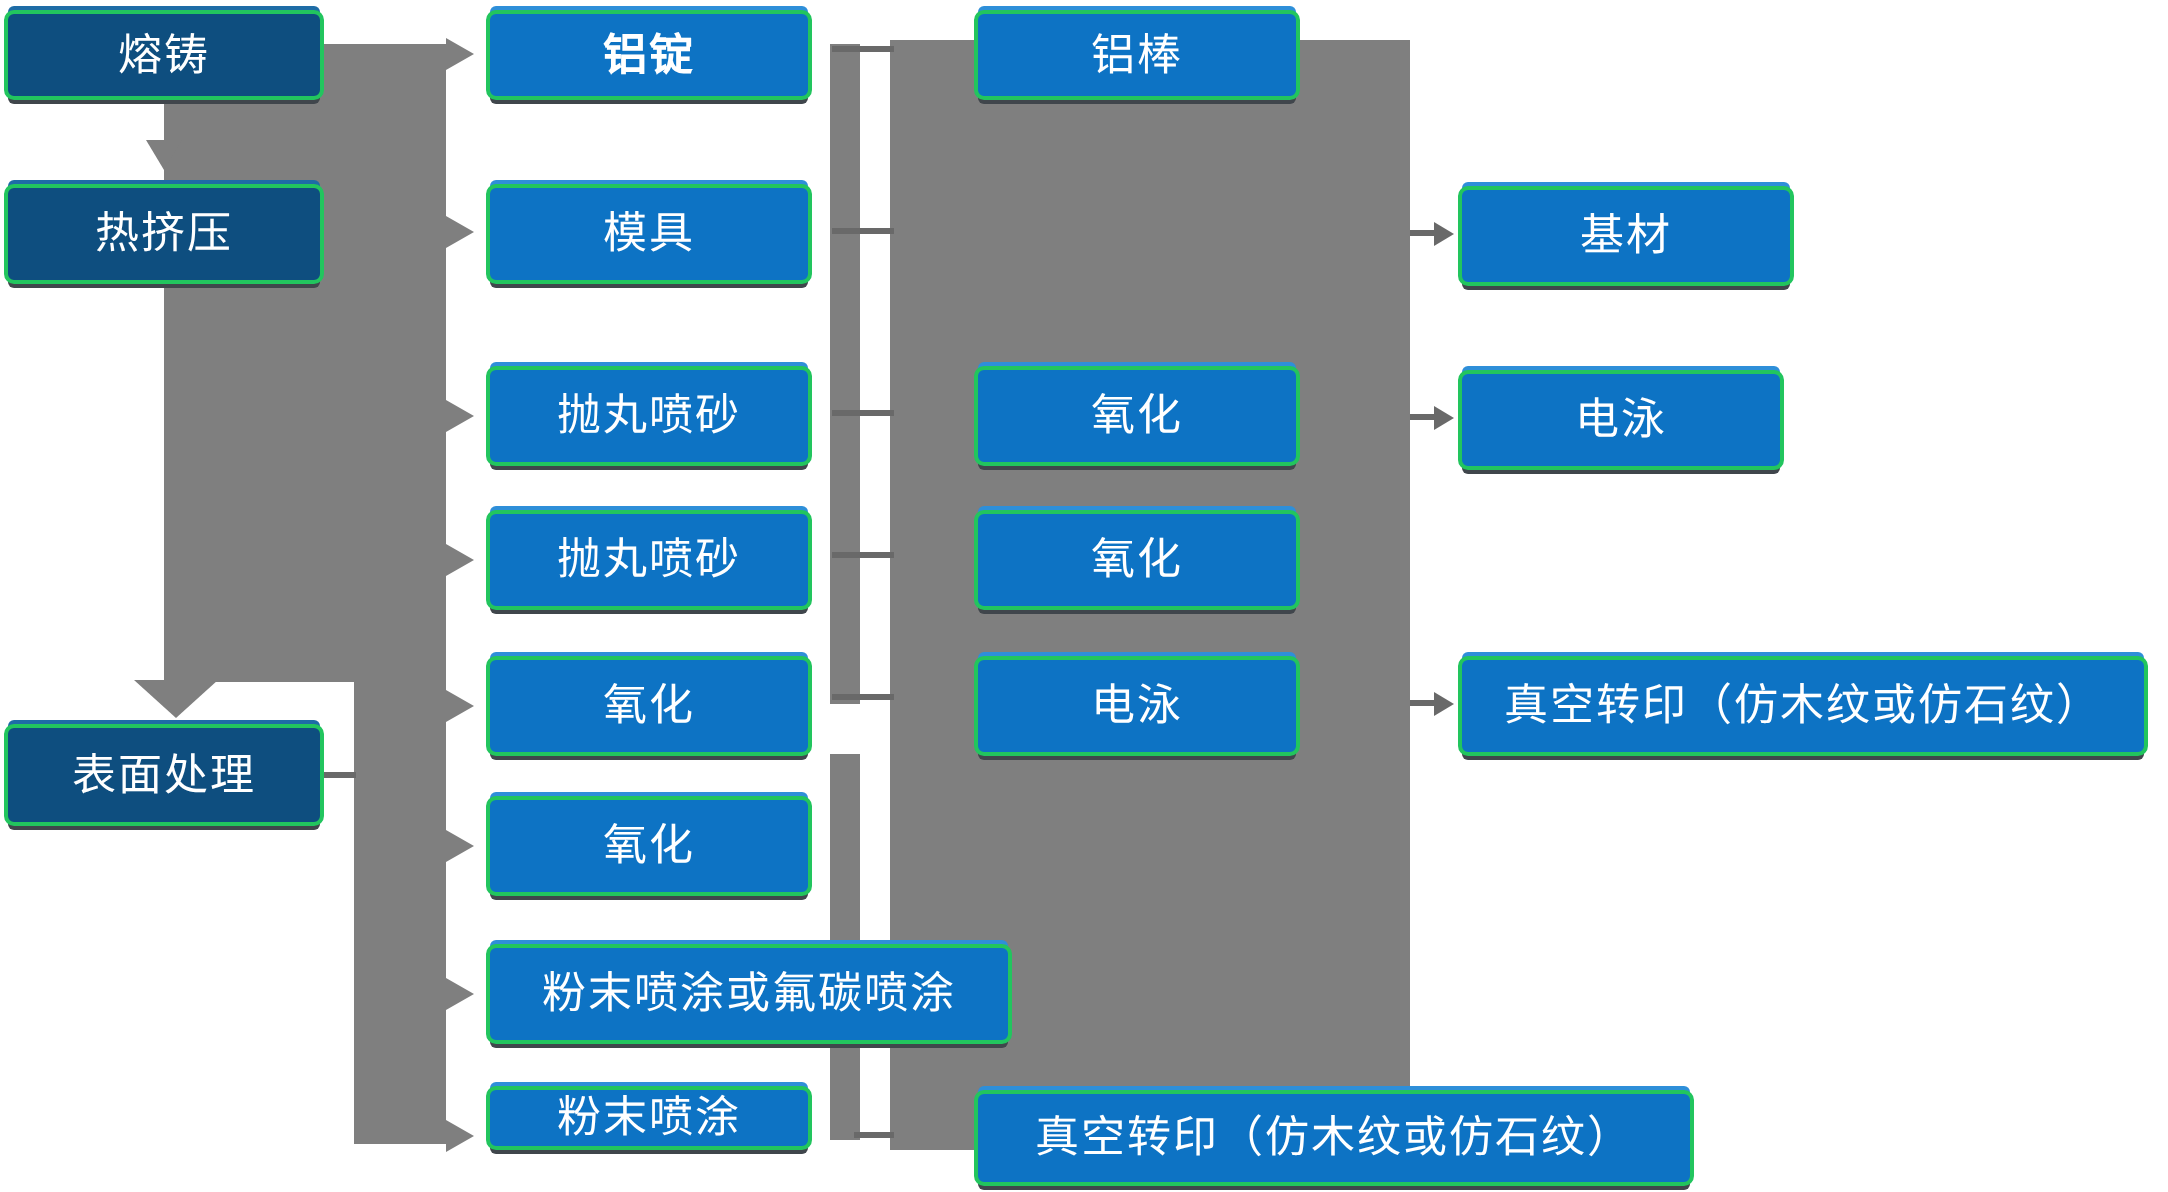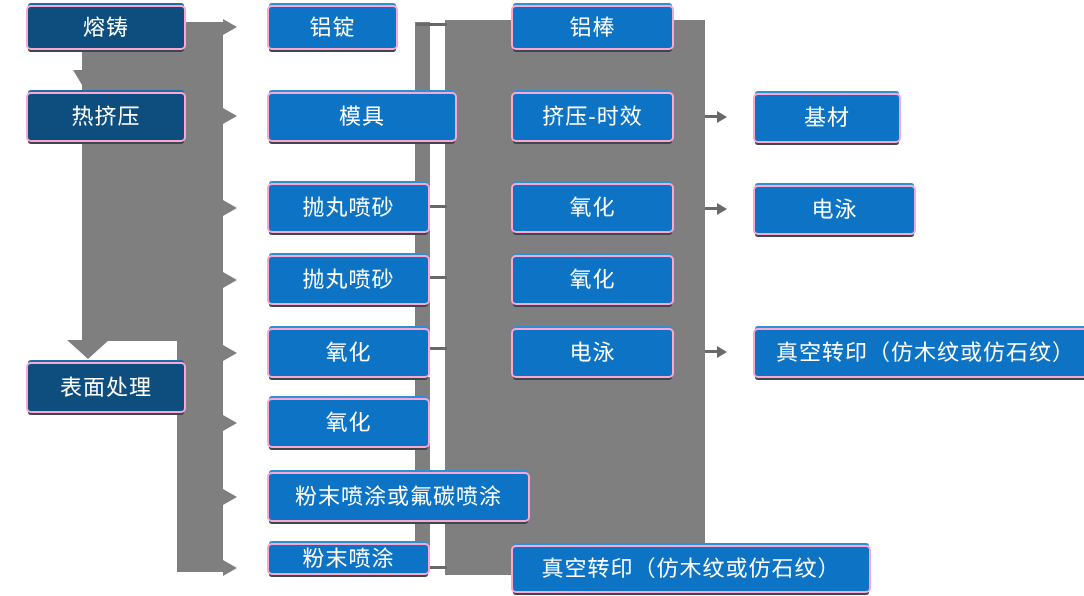--- a/index.html
+++ b/index.html
@@ -12,25 +12,24 @@
   }
   .node{
     position:absolute;
     box-sizing:border-box;
     display:flex;align-items:center;justify-content:center;
     color:#ffffff;
     font-size:22px;
     line-height:1;
     letter-spacing:1px;
     background:#0D73C4;
-    border:2px solid #f9a8d4;
+    border:2px solid #22c55e;
     border-radius:5px;
     box-shadow:0 -4px 0 -2px #2E8FD9, 0 4px 0 -2px #40464C;
     white-space:nowrap;
-    margin-left:24px;
   }
   .node.stage{
     background:#0E4E7F;
     box-shadow:0 -4px 0 -2px #1E6CA6, 0 4px 0 -2px #40464C;
   }
   .gray{position:absolute;background:#7F7F7F;}
   .tick{position:absolute;background:#696969;height:3px;}
   .arr-right{
     position:absolute;width:0;height:0;
     border-top:8px solid transparent;
@@ -90,33 +89,32 @@
   <div class="thin-arr-head" style="left:717px;top:111px;"></div>
   <div class="tick" style="left:705px;top:207px;width:13px;"></div>
   <div class="thin-arr-head" style="left:717px;top:203px;"></div>
   <div class="tick" style="left:705px;top:350px;width:13px;"></div>
   <div class="thin-arr-head" style="left:717px;top:346px;"></div>
 
   <div class="node stage" style="left:2px;top:5px;width:160px;height:45px;">熔铸</div>
   <div class="node stage" style="left:2px;top:362px;width:160px;height:51px;">表面处理</div>
   <div class="node stage" style="left:2px;top:92px;width:160px;height:50px;">热挤压</div>
 
-  <div class="node" style="left:243px;top:5px;width:131px;height:45px;">铝锭</div>
-  <div class="node" style="left:243px;top:92px;width:190px;height:50px;">模具</div>
+  <div class="node" style="left:243px;top:5px;width:163px;height:45px;font-weight:bold;">铝锭</div>
+  <div class="node" style="left:243px;top:92px;width:163px;height:50px;">模具</div>
   <div class="node" style="left:243px;top:183px;width:163px;height:50px;">抛丸喷砂</div>
   <div class="node" style="left:243px;top:255px;width:163px;height:50px;">抛丸喷砂</div>
   <div class="node" style="left:243px;top:328px;width:163px;height:50px;">氧化</div>
   <div class="node" style="left:243px;top:398px;width:163px;height:50px;">氧化</div>
   <div class="node" style="left:243px;top:472px;width:263px;height:50px;font-family:Liberation Serif, serif;">粉末喷涂或氟碳喷涂</div>
   <div class="node" style="left:243px;top:543px;width:163px;height:32px;">粉末喷涂</div>
 
   <div class="node" style="left:487px;top:5px;width:163px;height:45px;">铝棒</div>
-  <div class="node" style="left:487px;top:92px;width:163px;height:50px;">挤压-时效</div>
   <div class="node" style="left:487px;top:183px;width:163px;height:50px;">氧化</div>
   <div class="node" style="left:487px;top:255px;width:163px;height:50px;">氧化</div>
   <div class="node" style="left:487px;top:328px;width:163px;height:50px;">电泳</div>
   <div class="node" style="left:487px;top:545px;width:360px;height:48px;">真空转印（仿木纹或仿石纹）</div>
 
-  <div class="node" style="left:729px;top:93px;width:148px;height:50px;">基材</div>
+  <div class="node" style="left:729px;top:93px;width:168px;height:50px;">基材</div>
   <div class="node" style="left:729px;top:185px;width:163px;height:50px;">电泳</div>
   <div class="node" style="left:729px;top:328px;width:345px;height:50px;">真空转印（仿木纹或仿石纹）</div>
 
 </div>
 
 </body></html>

